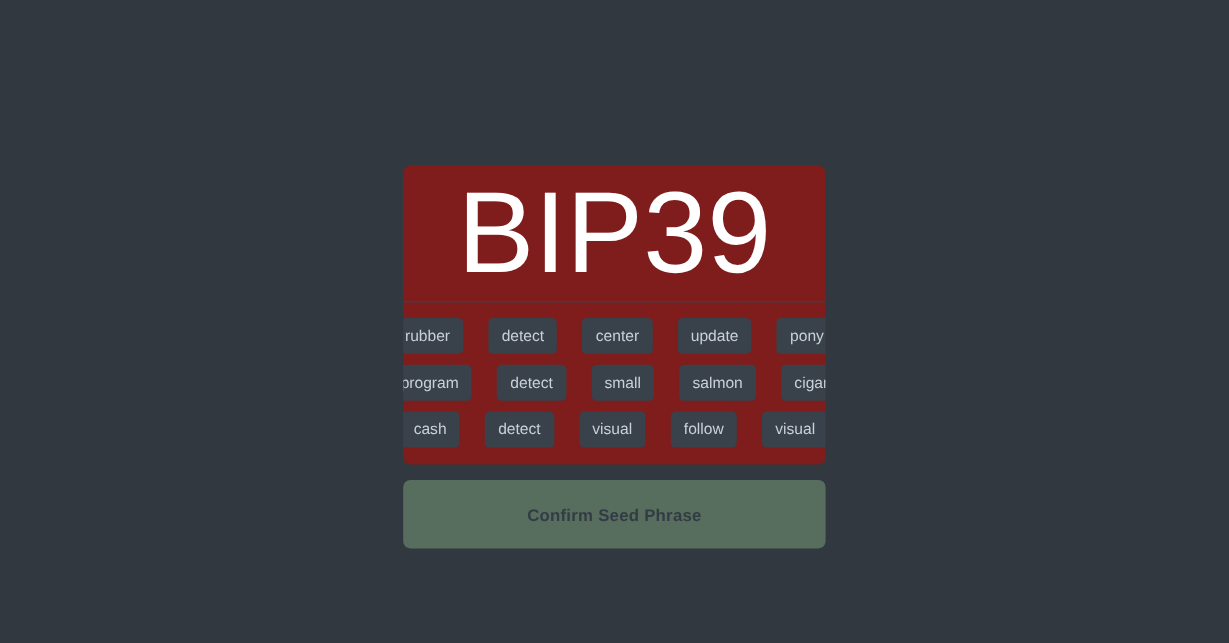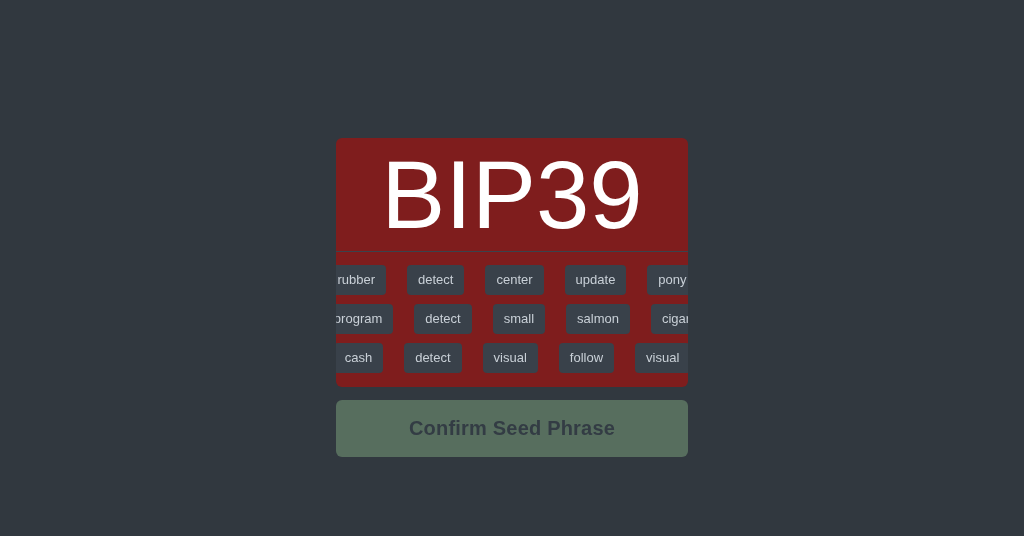--- a/index.html
+++ b/index.html
@@ -80,21 +80,21 @@
   .confirm-button {
     position: absolute;
     left: 336px;
     top: 400px;
     width: 352px;
     height: 57px;
     background: #576e5e;
     border: none;
     border-radius: 6px;
     color: #333c44;
-    font-size: 20px;
+    font-size: 14px;
     font-weight: bold;
     font-family: "Liberation Sans", "DejaVu Sans", sans-serif;
     letter-spacing: 0.2px;
     cursor: pointer;
     display: flex;
     align-items: center;
     justify-content: center;
   }
 </style>
 </head>

